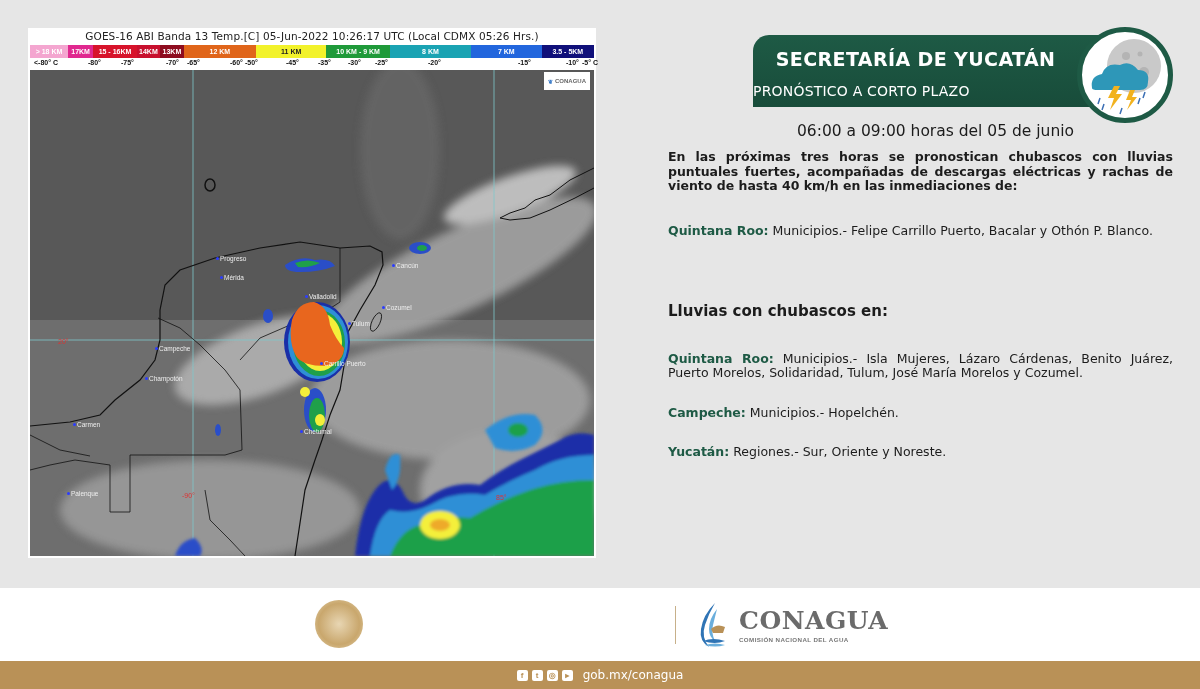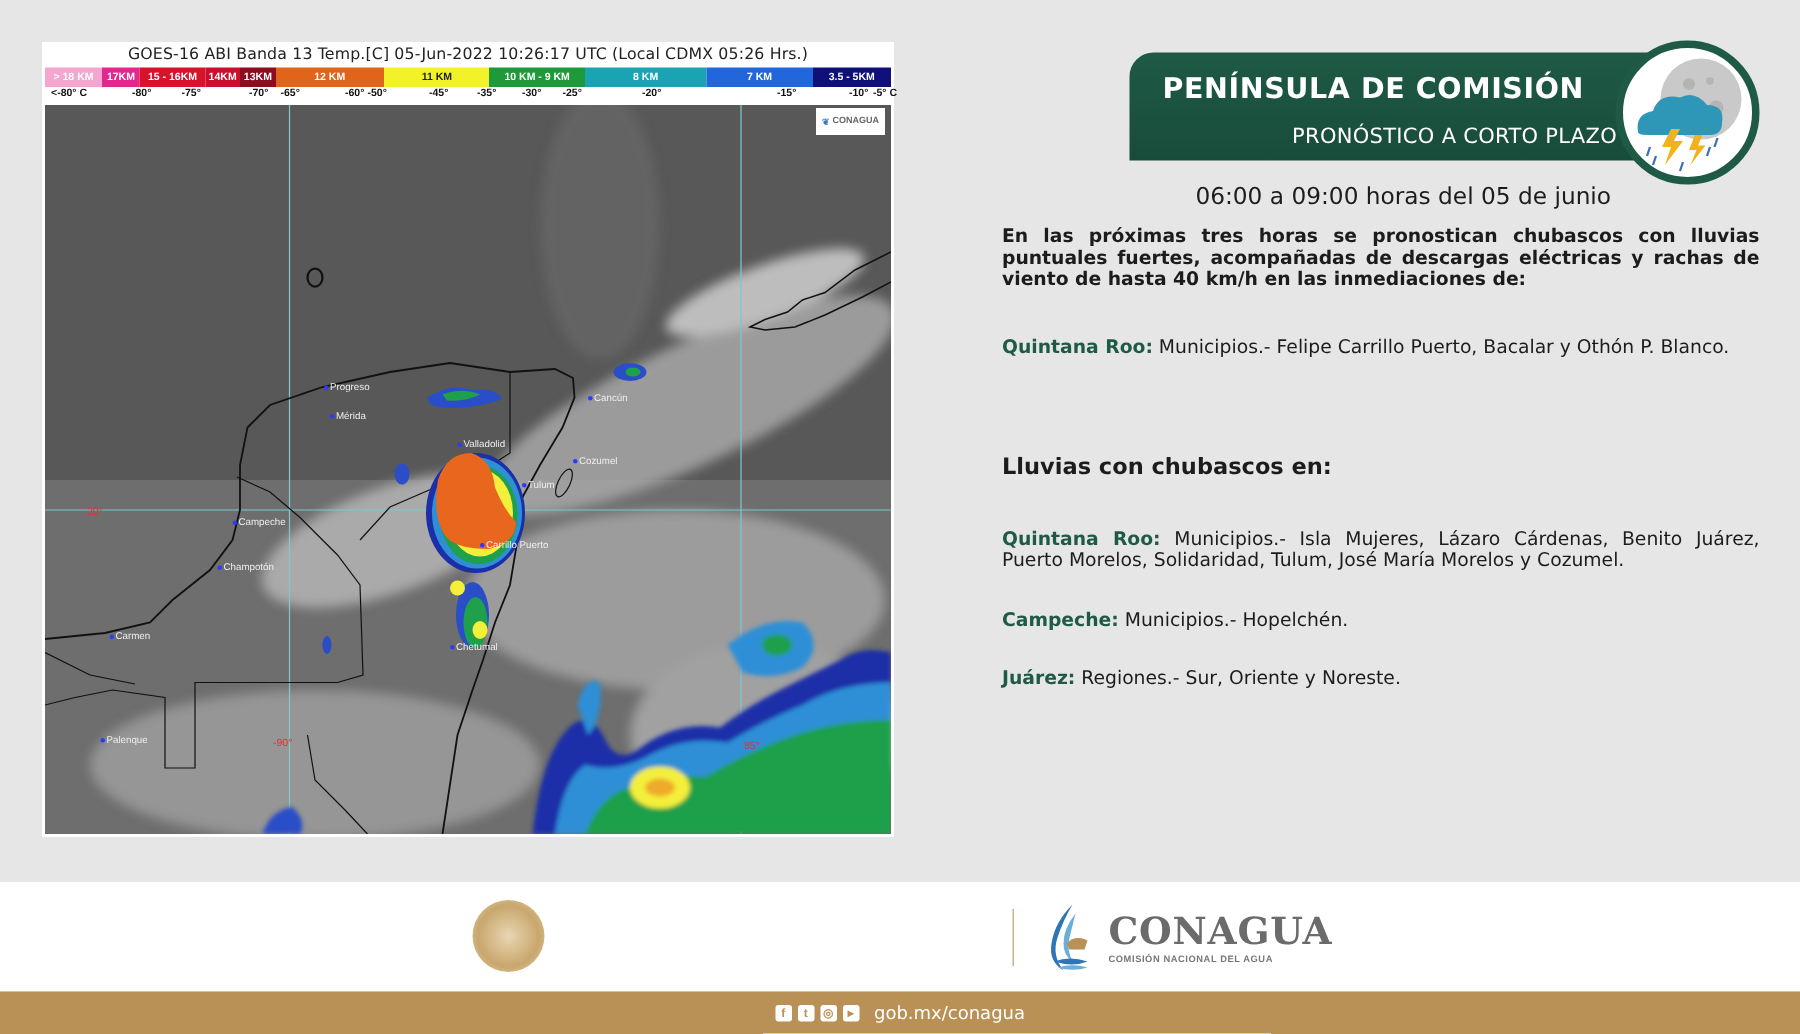--- a/index.html
+++ b/index.html
@@ -16,21 +16,21 @@
     .map { position: absolute; left: 2px; top: 42px; width: 564px; height: 486px; overflow: hidden; background: #5a5a5a; }
     .map svg { display: block; }
     .watermark { position: absolute; right: 4px; top: 2px; width: 46px; height: 18px; background: #fff; display: flex; align-items: center; justify-content: center; gap: 2px; font-size: 6px; color: #666; font-family: "Liberation Sans", sans-serif; font-weight: bold; }
     .city { position: absolute; font-size: 6.5px; color: #eee; font-family: "Liberation Sans", sans-serif; white-space: nowrap; display: flex; align-items: center; gap: 1px; }
     .city .dot { width: 3px; height: 3px; background: #2b3cff; border-radius: 50%; display: inline-block; }
     .deg-label { position: absolute; font-size: 7px; color: #d33; font-family: "Liberation Sans", sans-serif; }
 
     
     .badge { position: absolute; left: 753px; top: 35px; width: 350px; height: 72px; background: linear-gradient(180deg, #1e5a45 0%, #184c3a 100%); border-top-left-radius: 16px; }
     .badge-title { position: absolute; left: 0; top: 13px; width: 325px; text-align: center; font-family: "DejaVu Sans", sans-serif; font-weight: bold; font-size: 19px; color: #fff; letter-spacing: 0.4px; }
-    .badge-sub { position: absolute; left: 0; top: 48px; width: 325px; text-align: right; font-family: "DejaVu Sans", sans-serif; font-size: 14px; color: #fff; letter-spacing: 0.2px; }
+    .badge-sub { position: absolute; left: 0; top: 48px; width: 325px; text-align: left; font-family: "DejaVu Sans", sans-serif; font-size: 14px; color: #fff; letter-spacing: 0.2px; }
     .weather-circle { position: absolute; left: 1077px; top: 27px; width: 96px; height: 96px; border-radius: 50%; background: #fff; border: 5px solid #1e5a45; overflow: hidden; }
 
     
     .forecast { position: absolute; left: 668px; top: 122px; width: 505px; }
     .time-range { text-align: center; font-size: 15.5px; color: #1c1c1c; margin-left: 30px; margin-bottom: 10px; }
     .intro { font-weight: bold; font-size: 12.5px; line-height: 14.5px; text-align: justify; color: #1c1c1c; }
     .entry { font-size: 12.5px; line-height: 14px; text-align: justify; color: #1c1c1c; }
     .entry .region { color: #1e5a45; font-weight: bold; }
     .subhead { font-weight: bold; font-size: 15px; color: #1c1c1c; }
 
@@ -223,21 +223,21 @@
       </div>
     <div id="degLabels">
         <span class="deg-label" style="left: 28px; top: 268px;">20°</span>
         <span class="deg-label" style="left: 152px; top: 422px;">-90°</span>
         <span class="deg-label" style="left: 466px; top: 424px;">85°</span>
       </div>
   </div>
 </div>
 
 <div class="badge">
-  <div class="badge-title">PENÍNSULA DE COMISIÓN</div>
+  <div class="badge-title">SECRETARÍA DE YUCATÁN</div>
   <div class="badge-sub">PRONÓSTICO A CORTO PLAZO</div>
 </div>
 <div class="weather-circle">
   <svg width="86" height="86" viewBox="0 0 86 86">
     <circle cx="52" cy="34" r="27" fill="#c9c9c9"></circle>
     <circle cx="44" cy="24" r="4" fill="#b4b4b4"></circle>
     <circle cx="62" cy="40" r="5" fill="#b4b4b4"></circle>
     <circle cx="58" cy="22" r="2.5" fill="#b4b4b4"></circle>
     <path d="M10 56 Q8 44 20 42 Q24 30 38 33 Q48 28 56 38 Q68 38 66 50 Q66 58 58 58 L16 58 Q10 58 10 56 Z" fill="#2e97b8"></path>
     <path d="M32 54 L26 66 L32 66 L28 78 L40 62 L34 62 L38 54 Z" fill="#f2b21e"></path>
@@ -262,21 +262,21 @@
 
   <p class="subhead" style="margin-top:64px;">Lluvias con chubascos en:</p>
 
   <p class="entry" style="margin-top:32px;">
     <span class="region">Quintana Roo:</span><span> Municipios.- Isla Mujeres, Lázaro Cárdenas, Benito Juárez, Puerto Morelos, Solidaridad, Tulum, José María Morelos y Cozumel.</span>
   </p>
   <p class="entry" style="margin-top:26px;">
     <span class="region">Campeche:</span><span> Municipios.- Hopelchén.</span>
   </p>
   <p class="entry" style="margin-top:25px;">
-    <span class="region">Juárez:</span><span> Regiones.- Sur, Oriente y Noreste.</span>
+    <span class="region">Yucatán:</span><span> Regiones.- Sur, Oriente y Noreste.</span>
   </p>
 </div>
 
 <div class="footer-white"></div>
 <div class="semarnat">
   <div class="seal"></div>
 </div>
 <div class="footer-divider"></div>
 <div class="conagua">
   <svg class="conagua-mark" viewBox="0 0 36 48">

